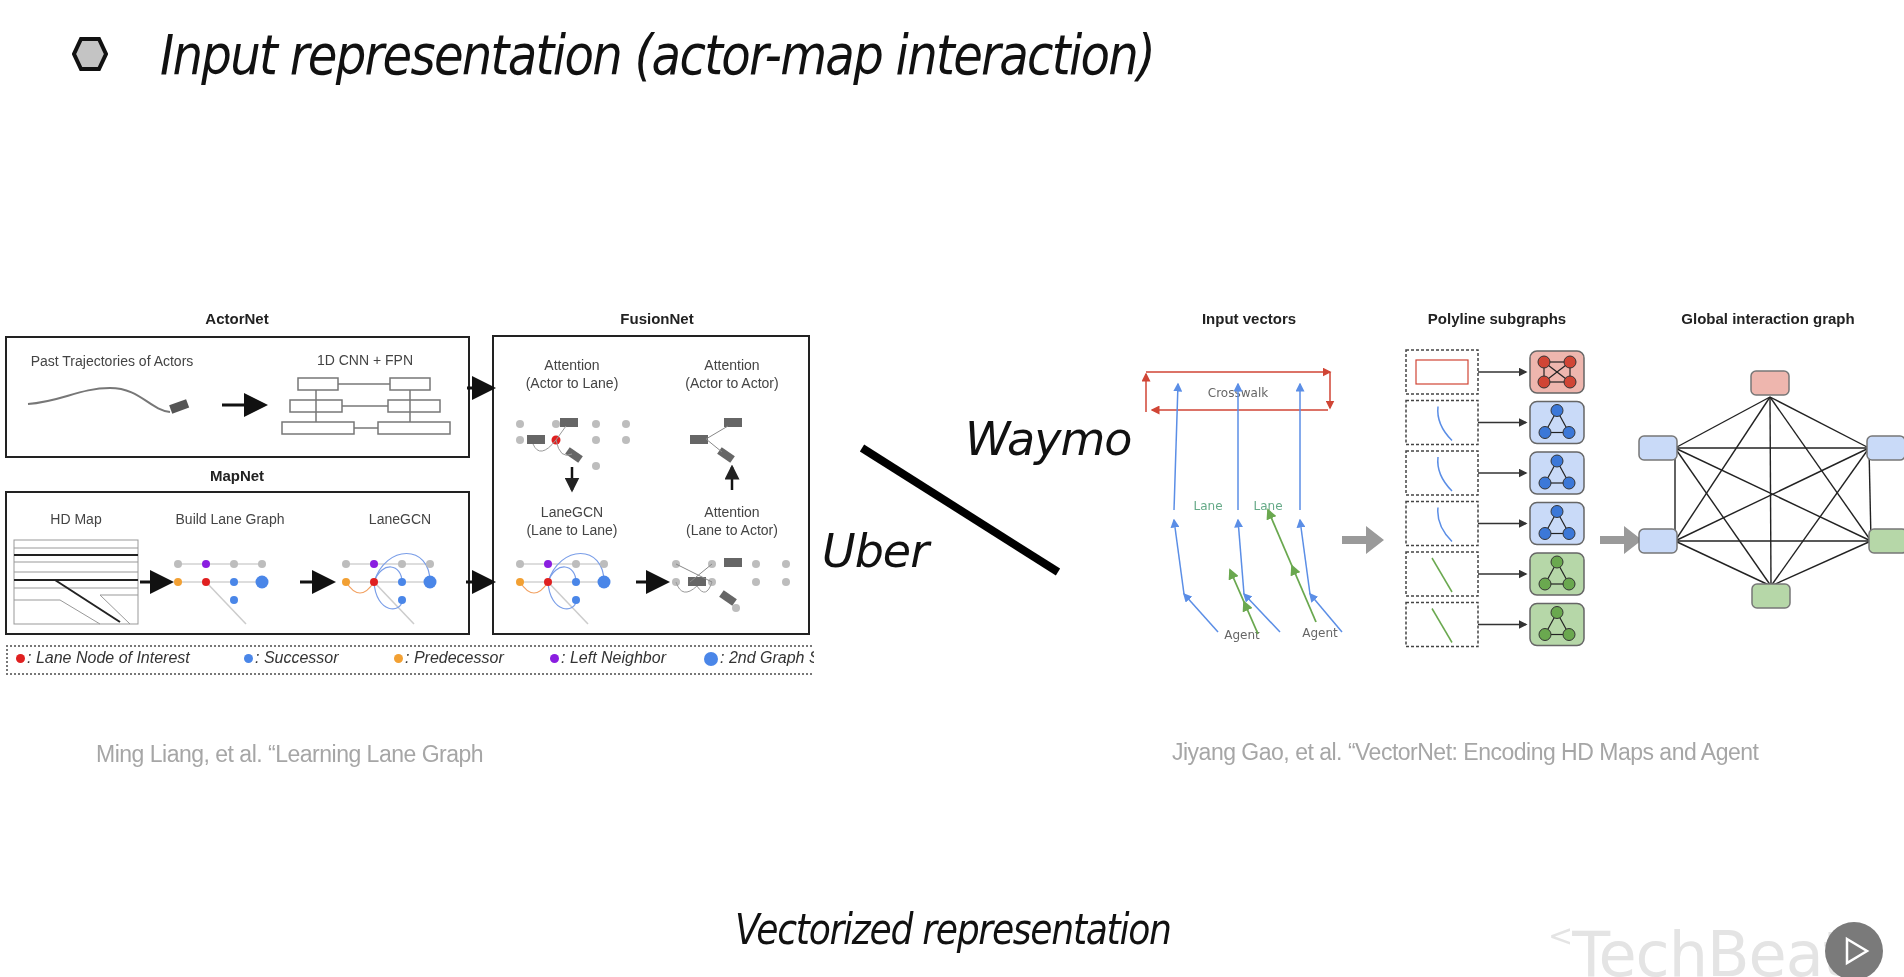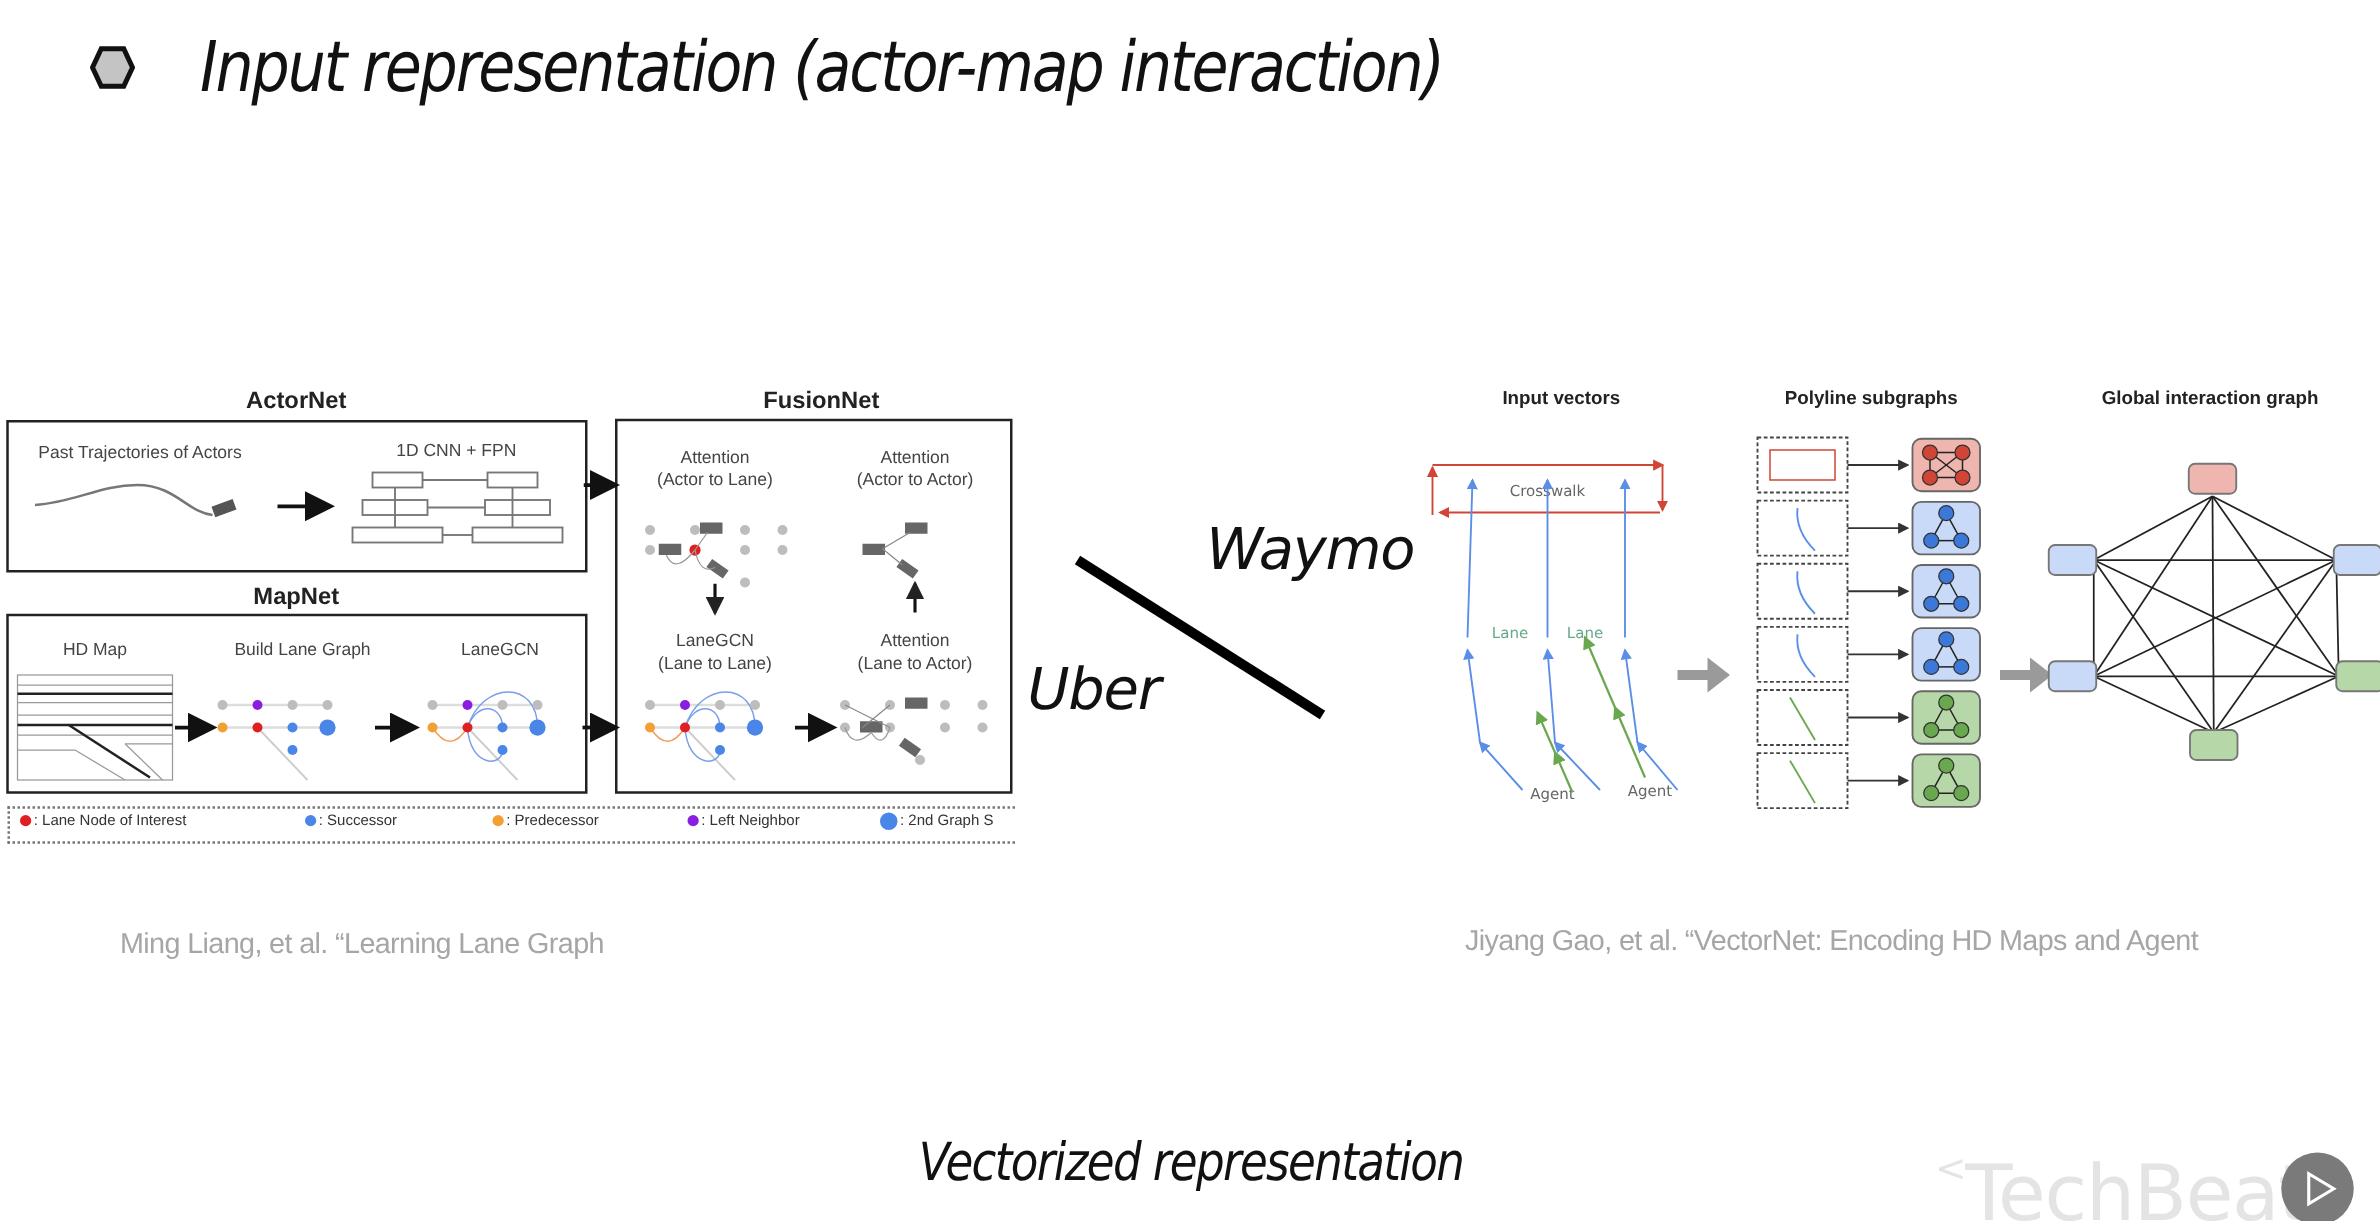--- a/index.html
+++ b/index.html
@@ -1,24 +1,24 @@
 <!DOCTYPE html>
 <html><head>
 <meta charset="utf-8">
 <style>
   html,body{margin:0;padding:0;background:#fff;}
   body{width:1904px;height:977px;position:relative;overflow:hidden;font-family:"Liberation Sans",sans-serif;color:#222;}
   .abs{position:absolute;}
   .title{left:160px;top:22px;font-size:56px;font-style:italic;font-family:"DejaVu Sans",sans-serif;letter-spacing:-2px;transform:scaleX(0.86);transform-origin:left center;color:#111;white-space:nowrap;}
   .hex{left:72px;top:36px;width:36px;height:36px;}
-  .fig-title{font-weight:bold;font-size:19px;color:#222;white-space:nowrap;transform:translateX(-50%);}
+  .fig-title{font-weight:bold;font-size:15px;color:#222;white-space:nowrap;transform:translateX(-50%);}
   .box{border:2px solid #222;background:#fff;}
   .lbl{font-size:14px;color:#444;white-space:nowrap;text-align:center;transform:translateX(-50%);line-height:18px;}
   .legend{left:6px;top:645px;width:804px;height:26px;border-top:2px dotted #777;border-bottom:2px dotted #777;border-left:2px dotted #777;}
-  .leg-item{position:absolute;top:2px;font-size:12px;color:#333;white-space:nowrap;}
+  .leg-item{position:absolute;top:2px;font-size:16px;color:#333;white-space:nowrap;font-style:italic;}
   .dot{display:inline-block;width:9px;height:9px;border-radius:50%;margin-right:2px;vertical-align:middle;}
   .big{font-size:46px;font-style:italic;font-family:"DejaVu Sans",sans-serif;letter-spacing:-1px;color:#111;white-space:nowrap;}
   .cite{font-size:23px;color:#a6a6a6;line-height:36px;font-family:Liberation Sans, sans-serif;letter-spacing:-0.5px;white-space:nowrap;}
   .cite b{font-style:italic;}
   .vtitle{font-size:15px;font-weight:bold;color:#222;white-space:nowrap;transform:translateX(-50%);}
   .caption{left:735px;top:905px;font-size:42px;font-style:italic;font-family:"DejaVu Sans",sans-serif;letter-spacing:-1.5px;transform:scaleX(0.86);transform-origin:left center;color:#111;white-space:nowrap;}
   .watermark{left:1548px;top:918px;font-size:62px;color:#e4e4e4;font-family:"DejaVu Sans",sans-serif;white-space:nowrap;letter-spacing:-1px;}
   .play{left:1825px;top:922px;width:58px;height:58px;border-radius:50%;background:#7a7a7a;cursor:pointer;}
 </style>
 </head>
@@ -31,21 +31,21 @@
 
 <div>
   <div class="abs fig-title" style="left:237px;top:310px;">ActorNet</div>
   <div class="abs box" style="left:5px;top:336px;width:461px;height:118px;"></div>
   <div class="abs lbl" style="left:112px;top:352px;">Past Trajectories of Actors</div>
   <div class="abs lbl" style="left:365px;top:351px;">1D CNN + FPN</div>
 
   <div class="abs fig-title" style="left:237px;top:467px;">MapNet</div>
   <div class="abs box" style="left:5px;top:491px;width:461px;height:140px;"></div>
   <div class="abs lbl" style="left:76px;top:510px;">HD Map</div>
-  <div class="abs lbl" style="left:234px;top:510px;padding-left:16px;">Build Lane Graph</div>
+  <div class="abs lbl" style="left:222px;top:510px;padding-left:16px;">Build Lane Graph</div>
   <div class="abs lbl" style="left:400px;top:510px;">LaneGCN</div>
 
   <div class="abs fig-title" style="left:657px;top:310px;">FusionNet</div>
   <div class="abs box" style="left:492px;top:335px;width:314px;height:296px;"></div>
   <div class="abs lbl" style="left:572px;top:356px;"><span>Attention</span><br><span>(Actor to Lane)</span></div>
   <div class="abs lbl" style="left:732px;top:356px;"><span>Attention</span><br><span>(Actor to Actor)</span></div>
   <div class="abs lbl" style="left:572px;top:503px;"><span>LaneGCN</span><br><span>(Lane to Lane)</span></div>
   <div class="abs lbl" style="left:732px;top:503px;"><span>Attention</span><br><span>(Lane to Actor)</span></div>
 
   <svg class="abs" style="left:0;top:330px;" width="820" height="310">

